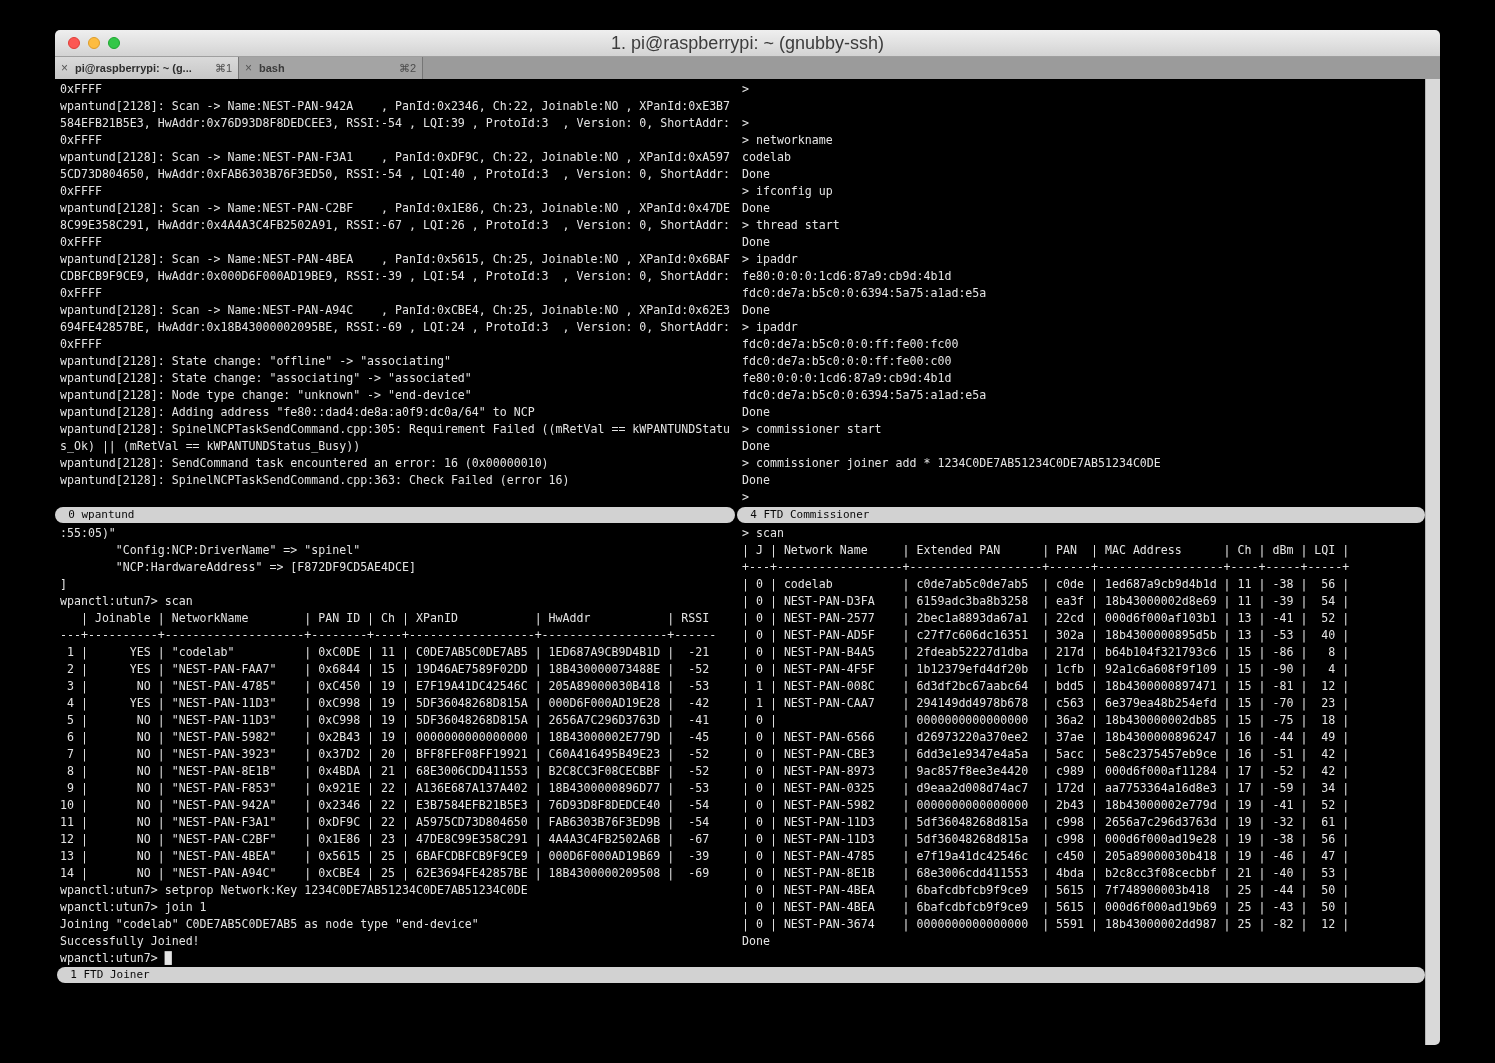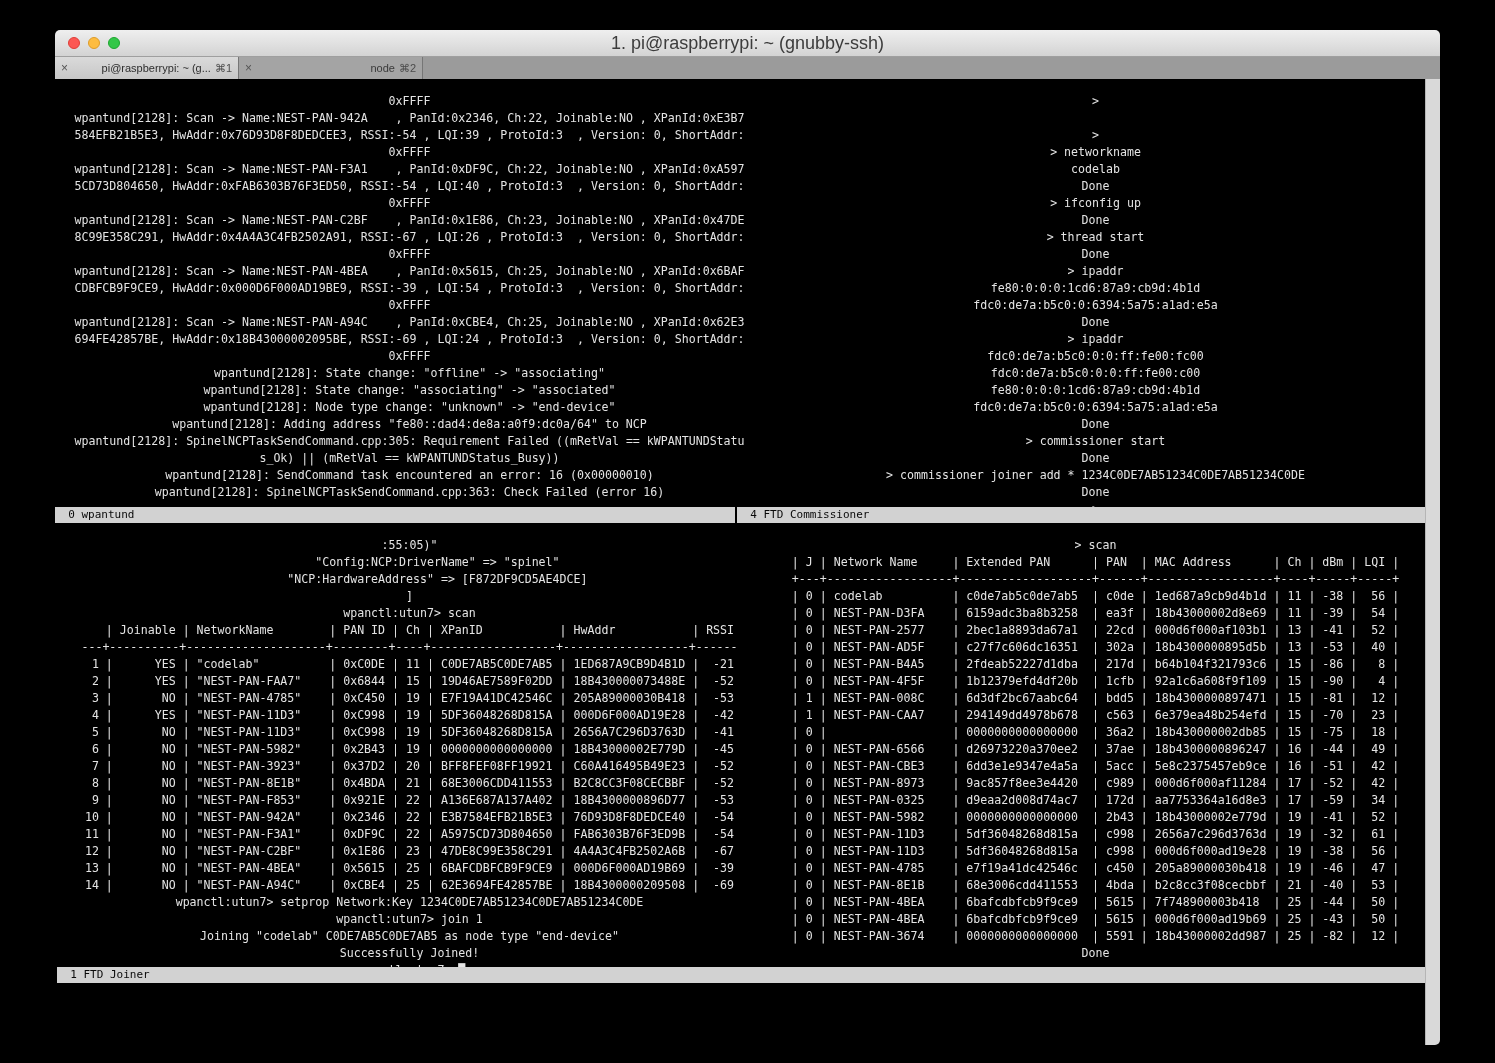--- a/index.html
+++ b/index.html
@@ -16,41 +16,41 @@
   .light{width:12px;height:12px;border-radius:50%;display:inline-block;box-sizing:border-box;}
   .light.red{background:#fc5753;border:1px solid #df3e38;}
   .light.yellow{background:#fdbc40;border:1px solid #de9c29;}
   .light.green{background:#33c748;border:1px solid #1da62f;}
   .wtitle{text-align:center;line-height:26px;font-size:18px;color:#3c3c3c;}
   
   .tabbar{display:flex;height:22px;background:#8d8d8d;}
   .tab{width:184px;display:flex;align-items:center;font-size:11px;color:#2e2e2e;
        box-sizing:border-box;border-right:1px solid #767676;padding:0 6px;}
   .tab .tab-close{width:14px;color:#555;font-size:12px;line-height:22px;}
-  .tab .tab-label{flex:1;text-align:right;overflow:hidden;white-space:nowrap;}
+  .tab .tab-label{flex:1;text-align:left;overflow:hidden;white-space:nowrap;font-weight:bold;}
   .tab .tab-shortcut{color:#4c4c4c;margin-left:4px;}
   .tab.active{background:linear-gradient(#dadada,#c7c7c7);}
   .tab.inactive{background:#a4a4a4;color:#3a3a3a;}
   .tab-filler{flex:1;background:#9b9b9b;}
   
   .terminal{position:relative;height:967px;background:#000;}
   .tgrid{position:absolute;left:0;top:0;right:15px;bottom:0;display:flex;flex-direction:column;}
   .row{display:flex;}
   .row.top-panes{height:428px;}
   .row.bottom-panes{height:444px;}
   .row.bars{height:16px;}
   .row.rest{height:63px;}
   .cell-left{width:680px;flex:none;overflow:hidden;}
   .vdiv{width:2px;flex:none;background:#000;}
   .cell-right{flex:1;overflow:hidden;}
-  pre.pane{margin:12px;padding:2px 0 0 5px;white-space:pre;overflow:hidden;height:100%;
+  pre.pane{margin:0;padding:2px 0 0 5px;white-space:pre;overflow:hidden;height:100%;
            box-sizing:border-box;color:#e4e4e4;
-           font:11.6px/17px "DejaVu Sans Mono",monospace;text-align:center;}
+           font:11.6px/17px "DejaVu Sans Mono",monospace;}
   .bar{background:#d2d2d2;color:#0a0a0a;white-space:pre;overflow:hidden;height:16px;
-       font:11px/16px "DejaVu Sans Mono",monospace;}
+       font:11px/16px "DejaVu Sans Mono",monospace;border-radius:8px;}
   .scrollbar{position:absolute;right:0;top:0;width:15px;height:100%;
              background:#d9d9d9;border-left:1px solid #b5b5b5;box-sizing:border-box;}
 </style>
 </head>
 <body>
 
 <div class="stage">
   <div class="window">
 
     <div class="titlebar">
@@ -63,21 +63,21 @@
     </div>
 
     <div class="tabbar">
       <div class="tab active">
         <span class="tab-close">×</span>
         <span class="tab-label">pi@raspberrypi: ~ (g...</span>
         <span class="tab-shortcut">⌘1</span>
       </div>
       <div class="tab inactive">
         <span class="tab-close">×</span>
-        <span class="tab-label">node</span>
+        <span class="tab-label">bash</span>
         <span class="tab-shortcut">⌘2</span>
       </div>
       <div class="tab-filler"></div>
     </div>
 
     <div class="terminal">
       <div class="tgrid">
 
         <div class="row top-panes">
           <pre class="pane cell-left">0xFFFF

